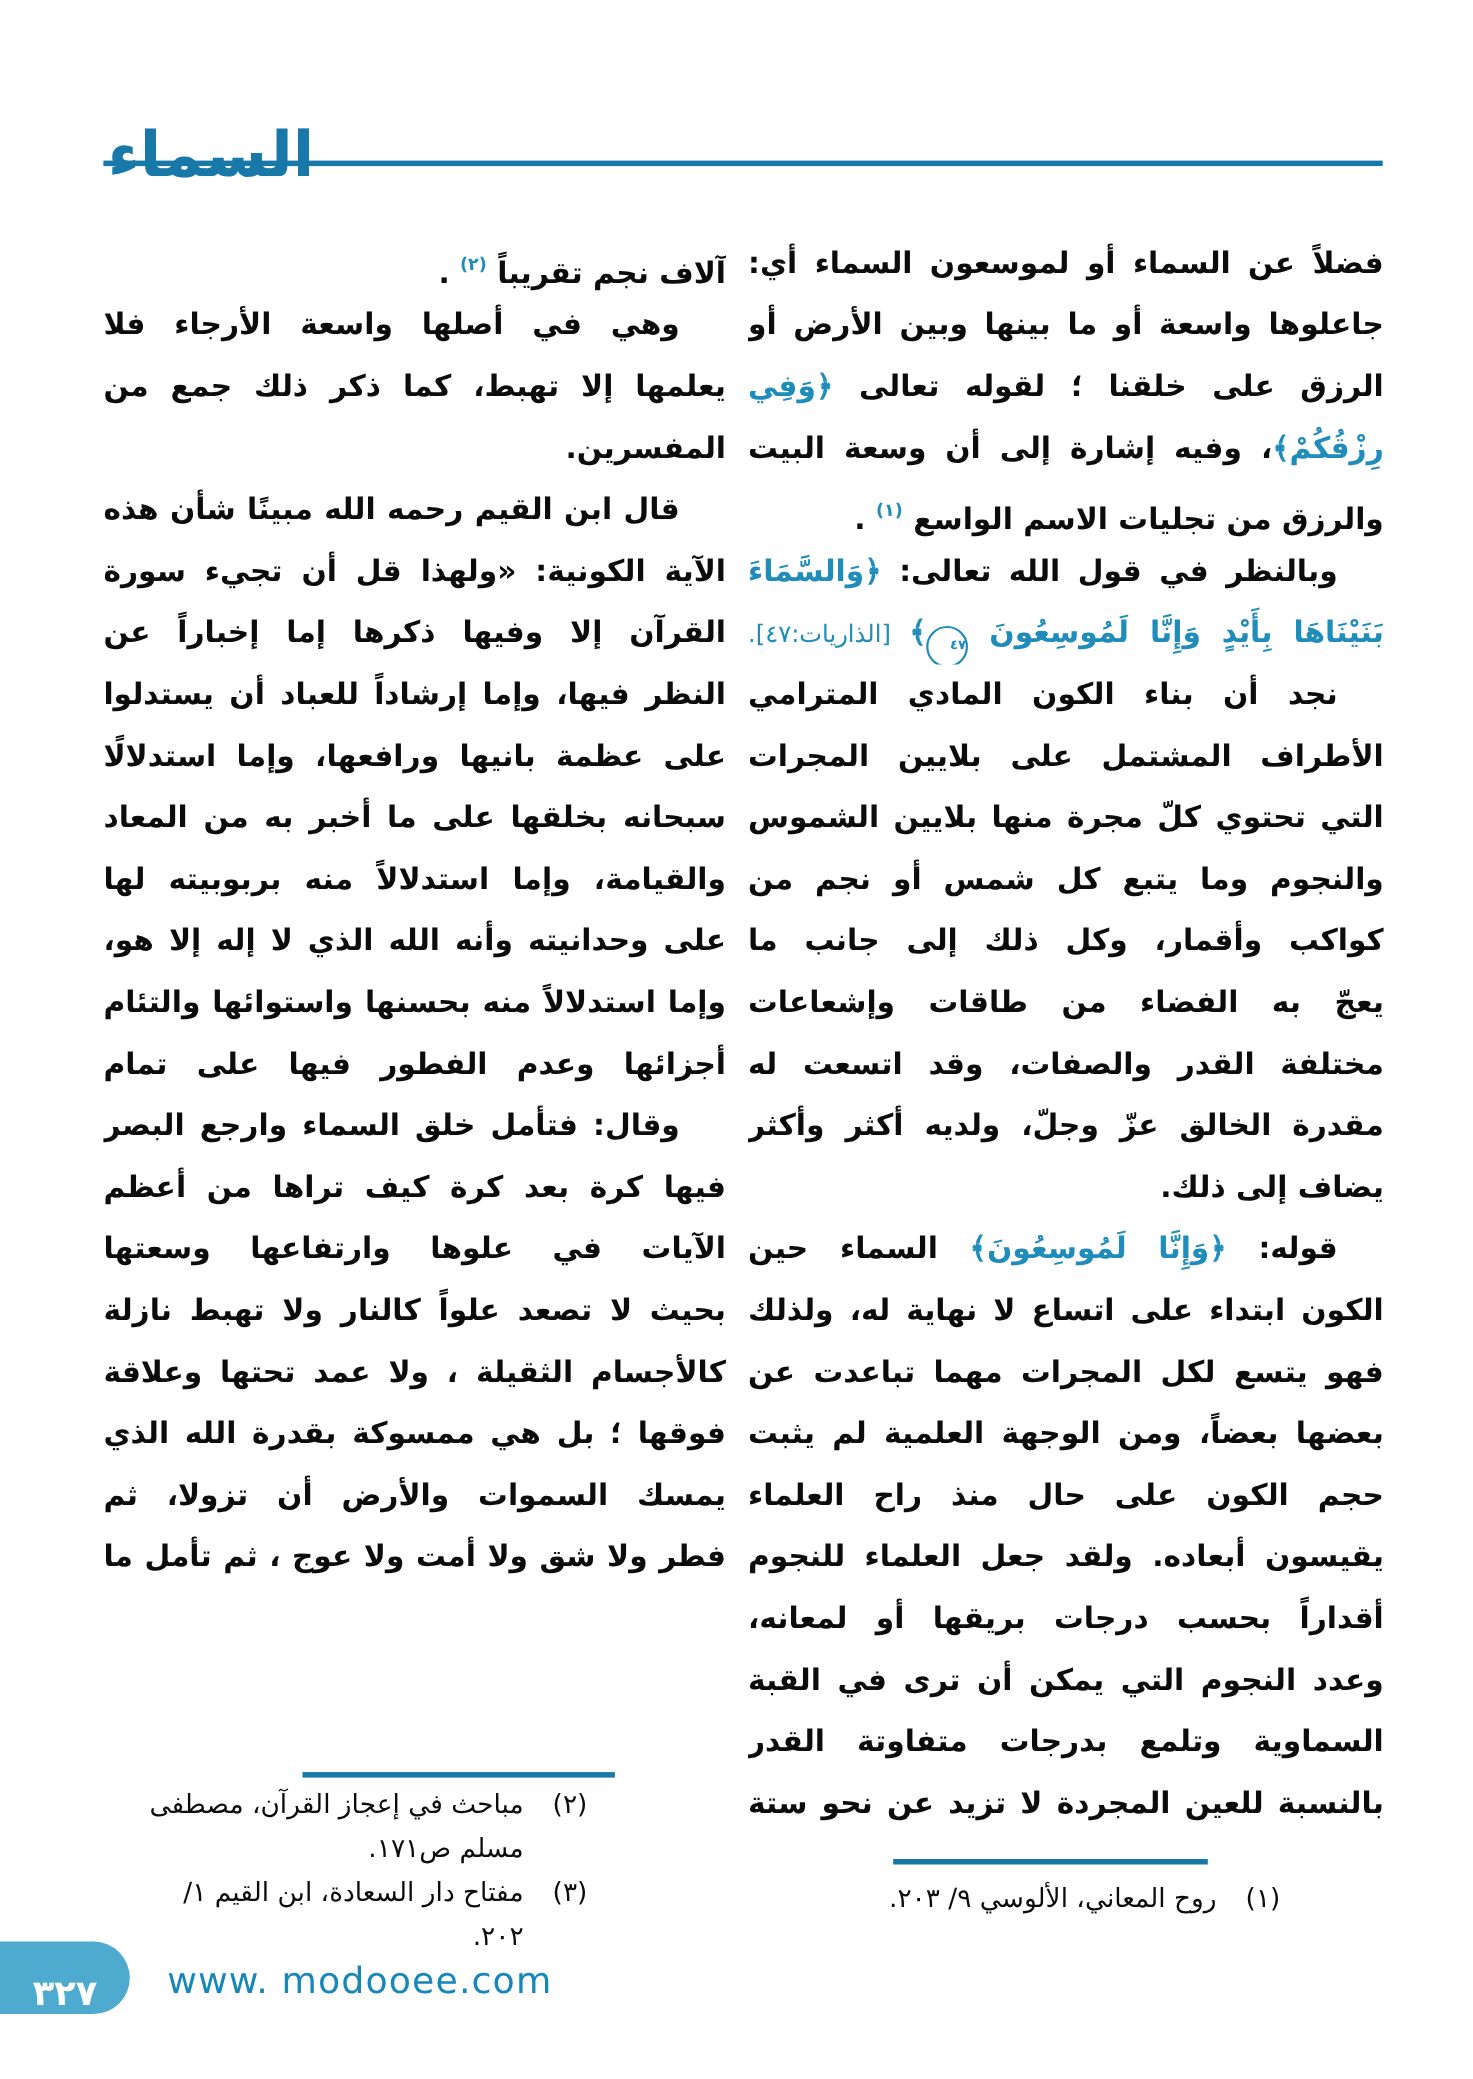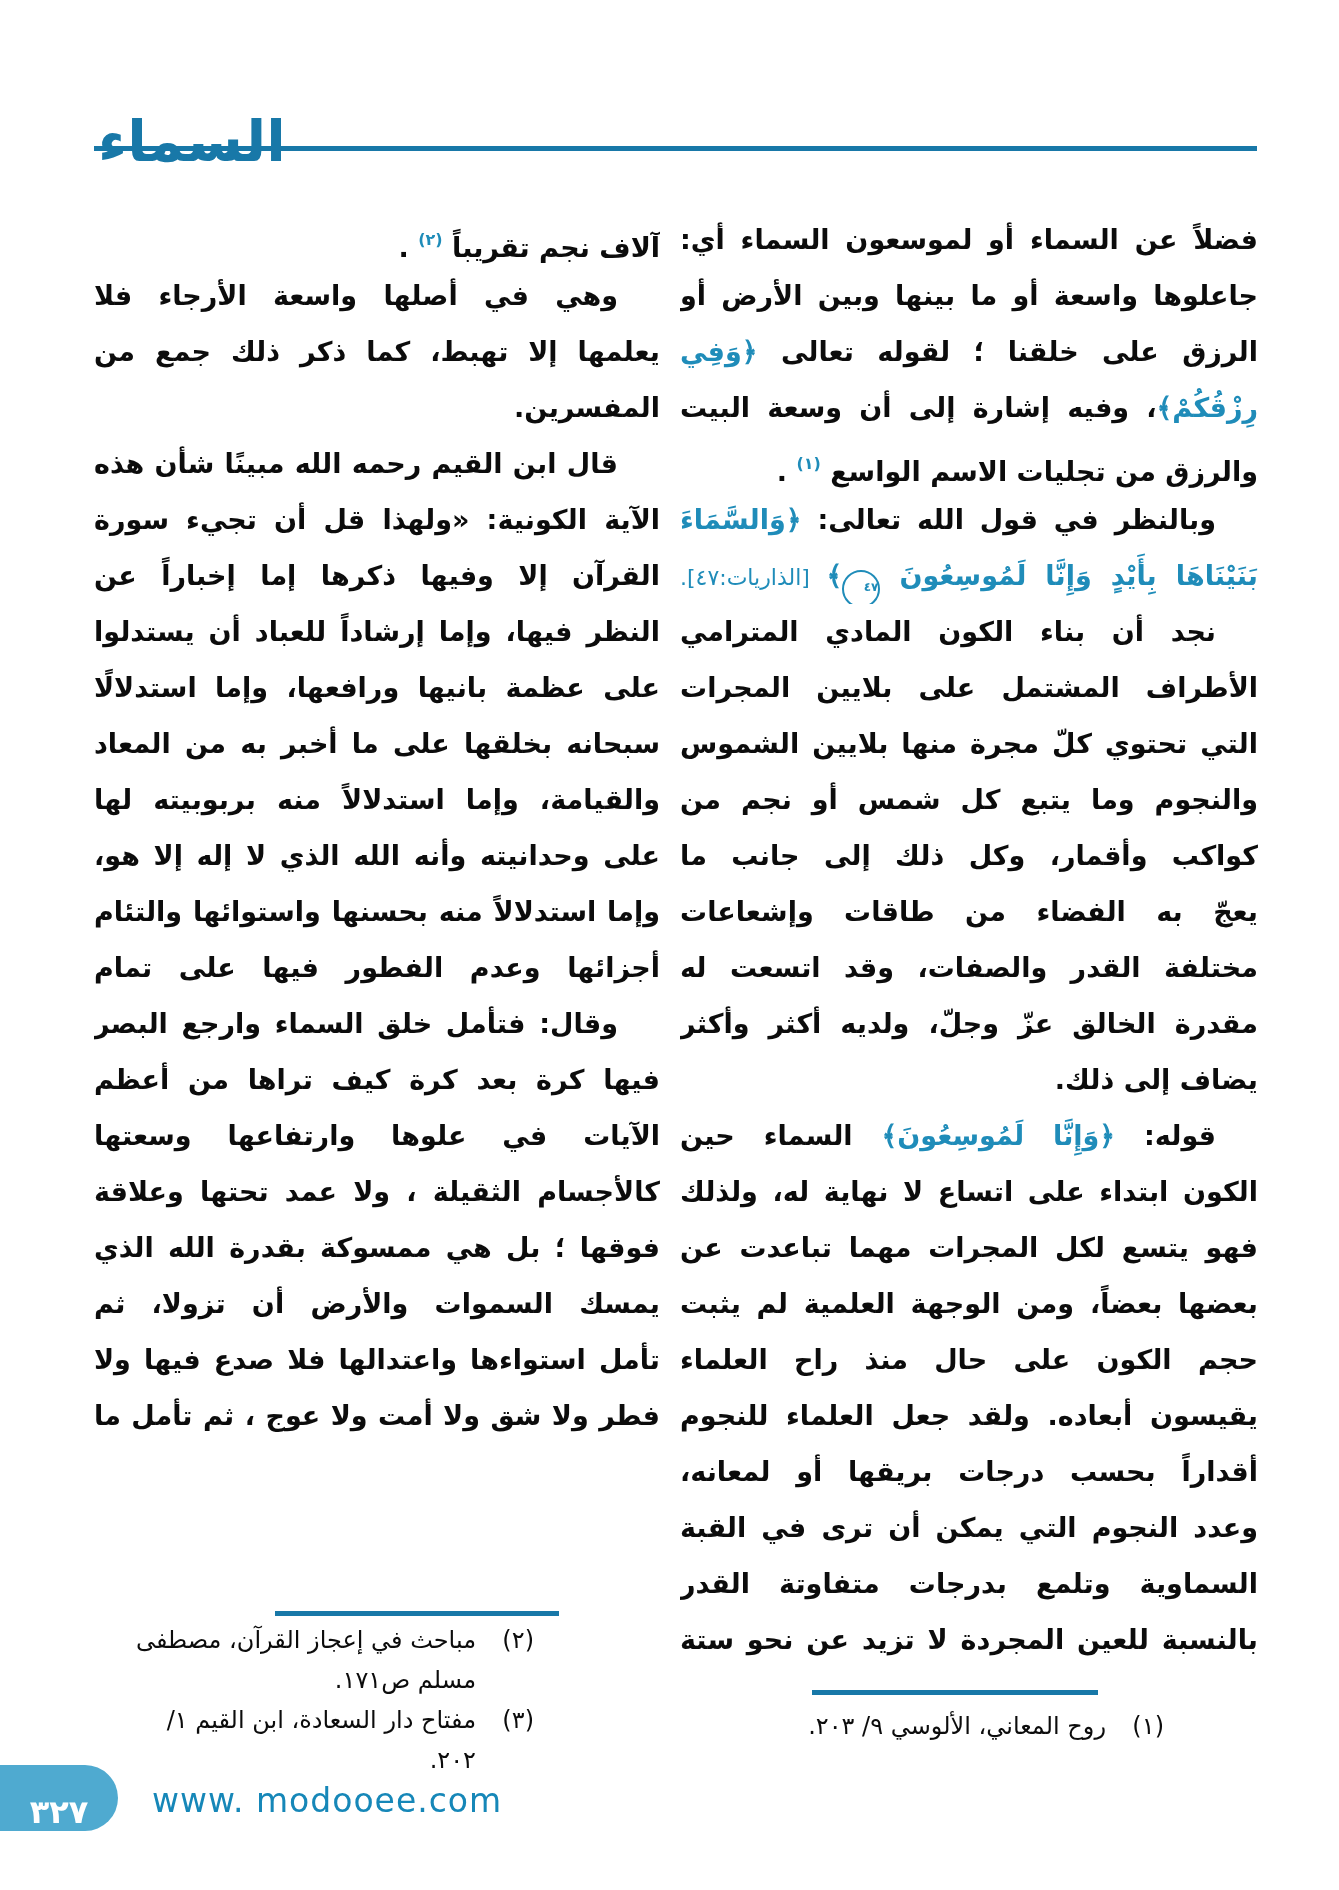--- a/index.html
+++ b/index.html
@@ -109,24 +109,24 @@
       <div class="line"><span>النظر فيها، وإما إرشاداً للعباد أن يستدلوا بها</span></div>
       <div class="line"><span>على عظمة بانيها ورافعها، وإما استدلالًا منه</span></div>
       <div class="line"><span>سبحانه بخلقها على ما أخبر به من المعاد</span></div>
       <div class="line"><span>والقيامة، وإما استدلالاً منه بربوبيته لها</span></div>
       <div class="line"><span>على وحدانيته وأنه الله الذي لا إله إلا هو،</span></div>
       <div class="line"><span>وإما استدلالاً منه بحسنها واستوائها والتئام</span></div>
       <div class="line"><span>أجزائها وعدم الفطور فيها على تمام حكمته</span></div>
       <div class="line indent"><span>وقال: فتأمل خلق السماء وارجع البصر</span></div>
       <div class="line"><span>فيها كرة بعد كرة كيف تراها من أعظم</span></div>
       <div class="line"><span>الآيات في علوها وارتفاعها وسعتها وقرارها</span></div>
+      <div class="line"><span>بحيث لا تصعد علواً كالنار ولا تهبط نازلة</span></div>
       <div class="line"><span>كالأجسام الثقيلة ، ولا عمد تحتها وعلاقة</span></div>
       <div class="line"><span>فوقها ؛ بل هي ممسوكة بقدرة الله الذي</span></div>
       <div class="line"><span>يمسك السموات والأرض أن تزولا، ثم</span></div>
-      <div class="line"><span>تأمل استواءها واعتدالها فلا صدع فيها ولا</span></div>
       <div class="line"><span>فطر ولا شق ولا أمت ولا عوج ، ثم تأمل ما</span></div>
     </div>
 
   <div class="fn-sep fn-sep-right"></div>
   <div class="fn-sep fn-sep-left"></div>
 
   <div class="footnotes footnotes-right">
       <div class="fn-row">
         <div class="fn-marker">(١)</div>
         <div class="fn-text">روح المعاني، الألوسي ٩/ ٢٠٣.</div>

